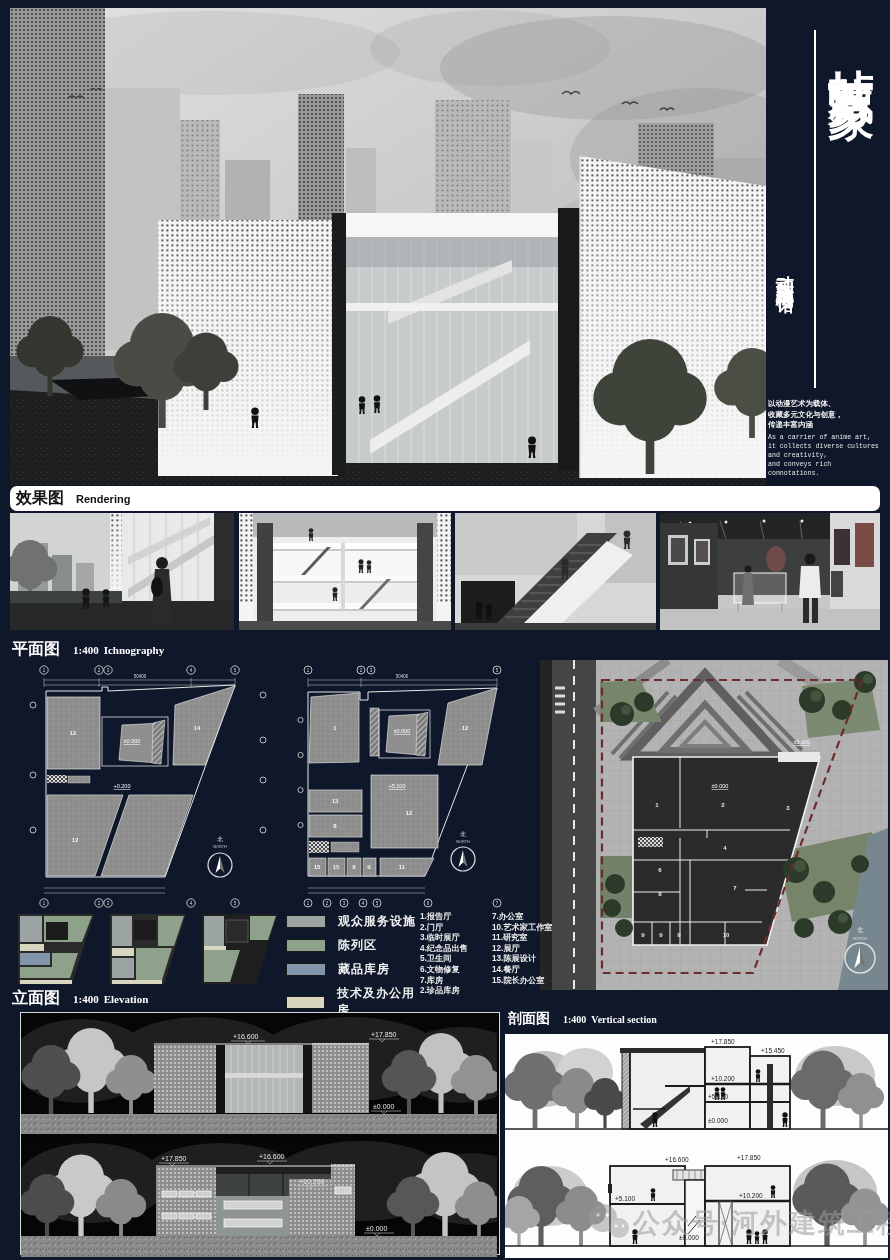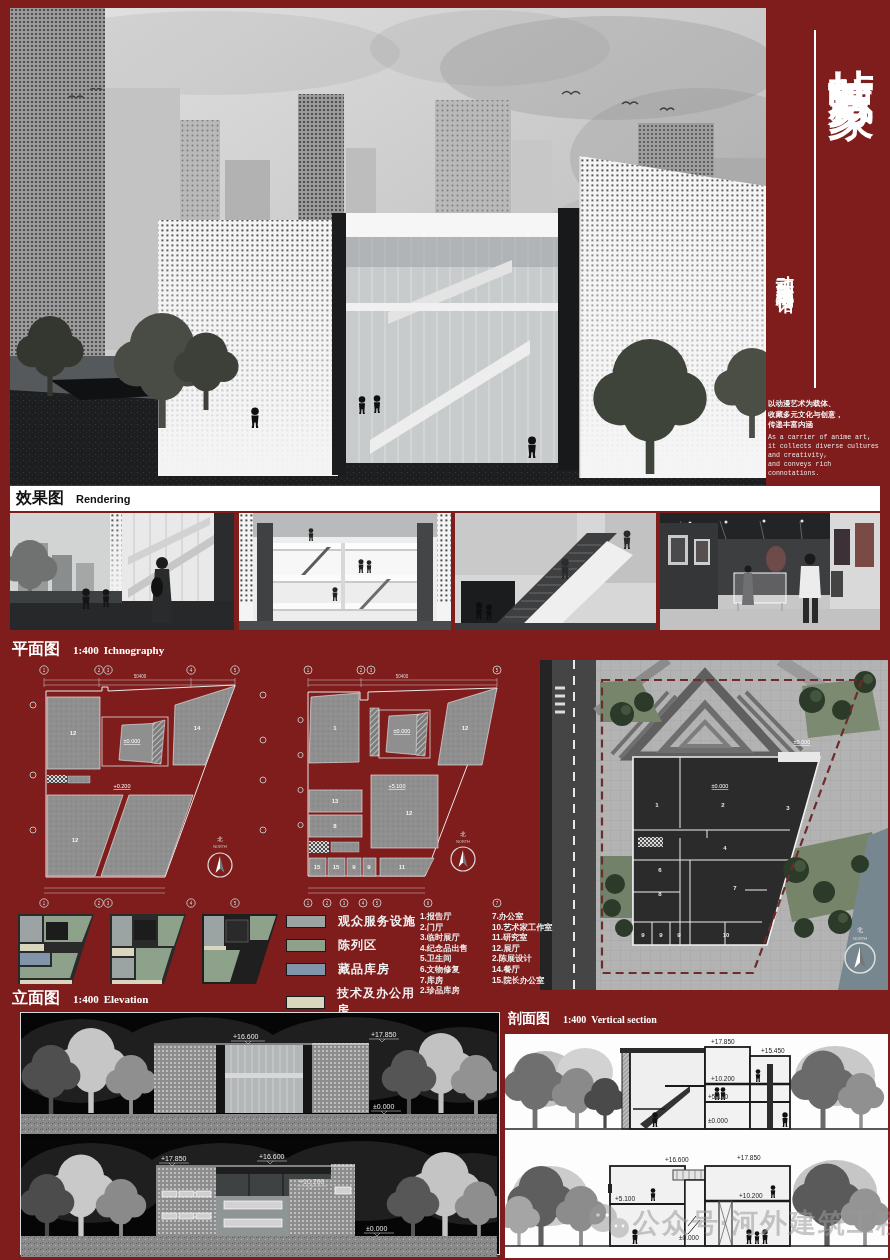--- a/index.html
+++ b/index.html
@@ -1,30 +1,30 @@
 <!DOCTYPE html>
 <html><head>
 <meta charset="utf-8">
 <style>
   html,body{margin:0;padding:0;background:#000;}
-  #board{position:relative;width:890px;height:1260px;background:#7f1d1d;overflow:hidden;
+  #board{position:relative;width:890px;height:1260px;background:#0f172a;overflow:hidden;
          font-family:"Liberation Sans",sans-serif;color:#fff;}
   .abs{position:absolute;}
   
   .vline{position:absolute;width:2px;background:#fff;}
   .vtitle{position:absolute;writing-mode:vertical-rl;text-orientation:upright;
           font-weight:bold;color:#fff;}
   #main-title{left:822px;top:32px;font-size:46px;letter-spacing:9px;line-height:60px;}
   #sub-title{left:773px;top:262px;font-size:18px;letter-spacing:3px;font-weight:bold;}
   #intro{left:768px;top:399px;width:118px;}
   #intro .cn{font-family:"Liberation Serif",serif;font-weight:bold;font-size:7.5px;line-height:10.5px;color:#f2f2f2;}
   #intro .en{font-family:"Liberation Mono",monospace;font-size:6.6px;line-height:9.2px;color:#e6e6e6;}
   
   #render-band{left:10px;top:486px;width:870px;height:25px;background:#fff;color:#111;
-               display:flex;align-items:center;}
+               display:flex;align-items:center;border-radius:7px;}
   #render-band .cn{font-size:16px;font-weight:bold;margin-left:6px;}
   #render-band .en{font-size:11px;font-weight:bold;margin-left:12px;}
   .sec-label{position:absolute;display:flex;align-items:baseline;color:#fff;font-family:Liberation Serif, serif;}
   .sec-label .cn{font-size:16px;font-weight:bold;}
   .sec-label .scale{font-size:11px;font-weight:bold;margin-left:13px;}
   .sec-label .en{font-size:11px;font-weight:bold;margin-left:5px;}
   
   .rimg{position:absolute;top:513px;height:117px;background:#222;}
   
   #legend-zones{left:286px;top:913px;width:140px;}
@@ -626,21 +626,21 @@
   <div>5.卫生间</div>
   <div>6.文物修复</div>
   <div>7.库房</div>
   <div>2.珍品库房</div>
 </div>
 <div class="rlist" id="rl2">
   <div>7.办公室</div>
   <div>10.艺术家工作室</div>
   <div>11.研究室</div>
   <div>12.展厅</div>
-  <div>2.陈展设计</div>
+  <div>13.陈展设计</div>
   <div>14.餐厅</div>
   <div>15.院长办公室</div>
 </div>
 
 <div class="sec-label" style="left:12px;top:988px">
   <span class="cn">立面图</span>
   <span class="scale">1:400</span>
   <span class="en">Elevation</span>
 </div>
 

